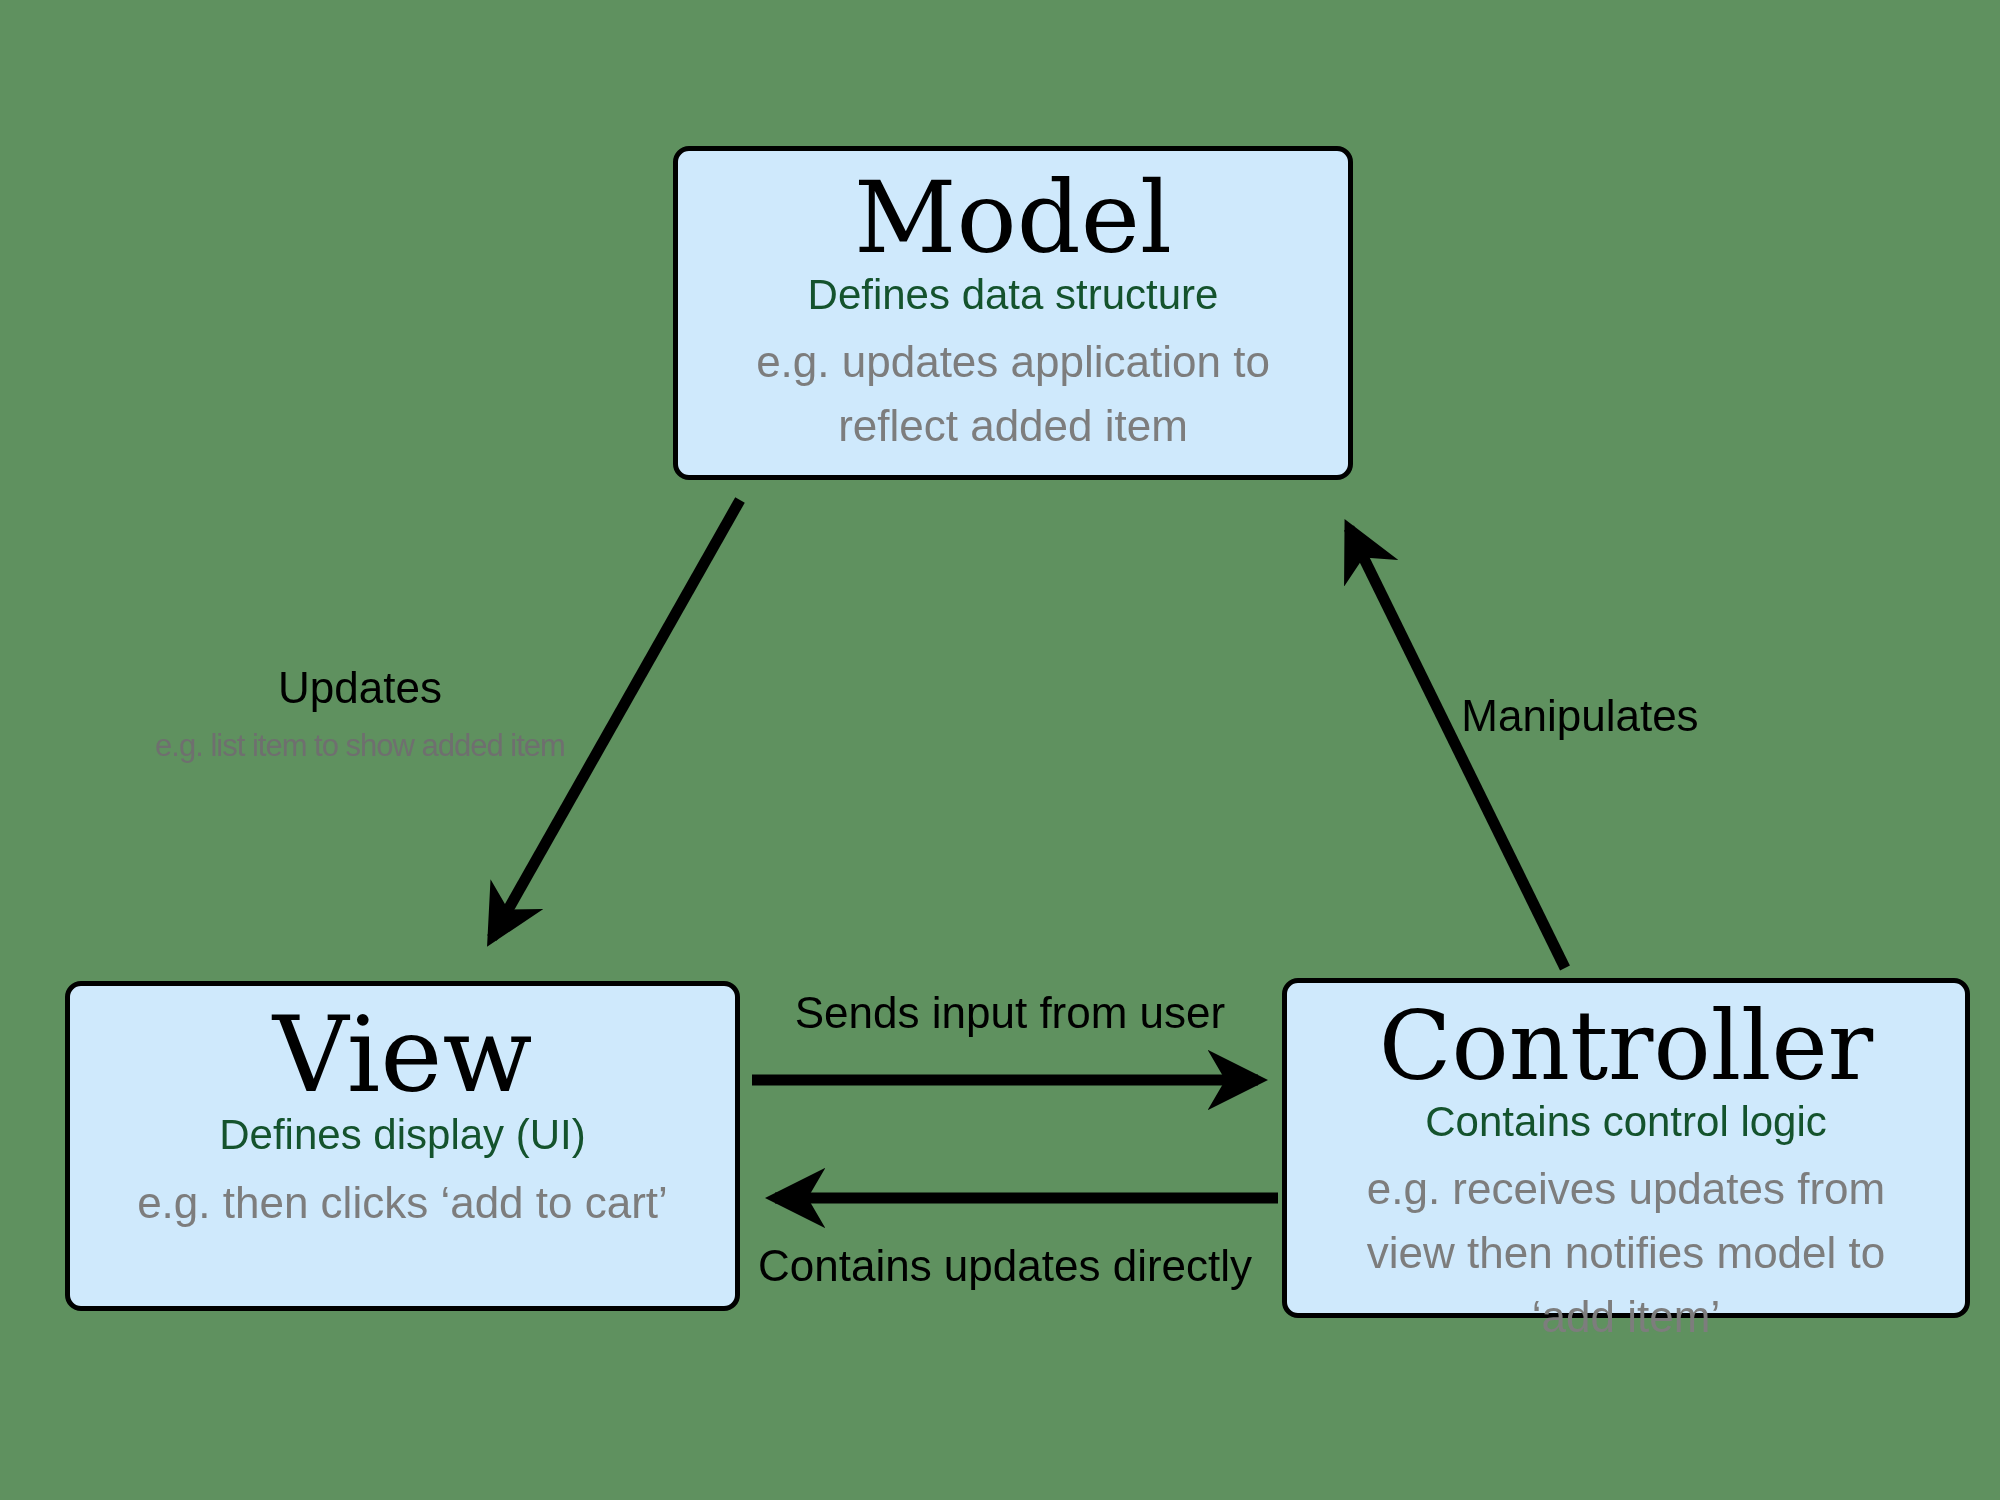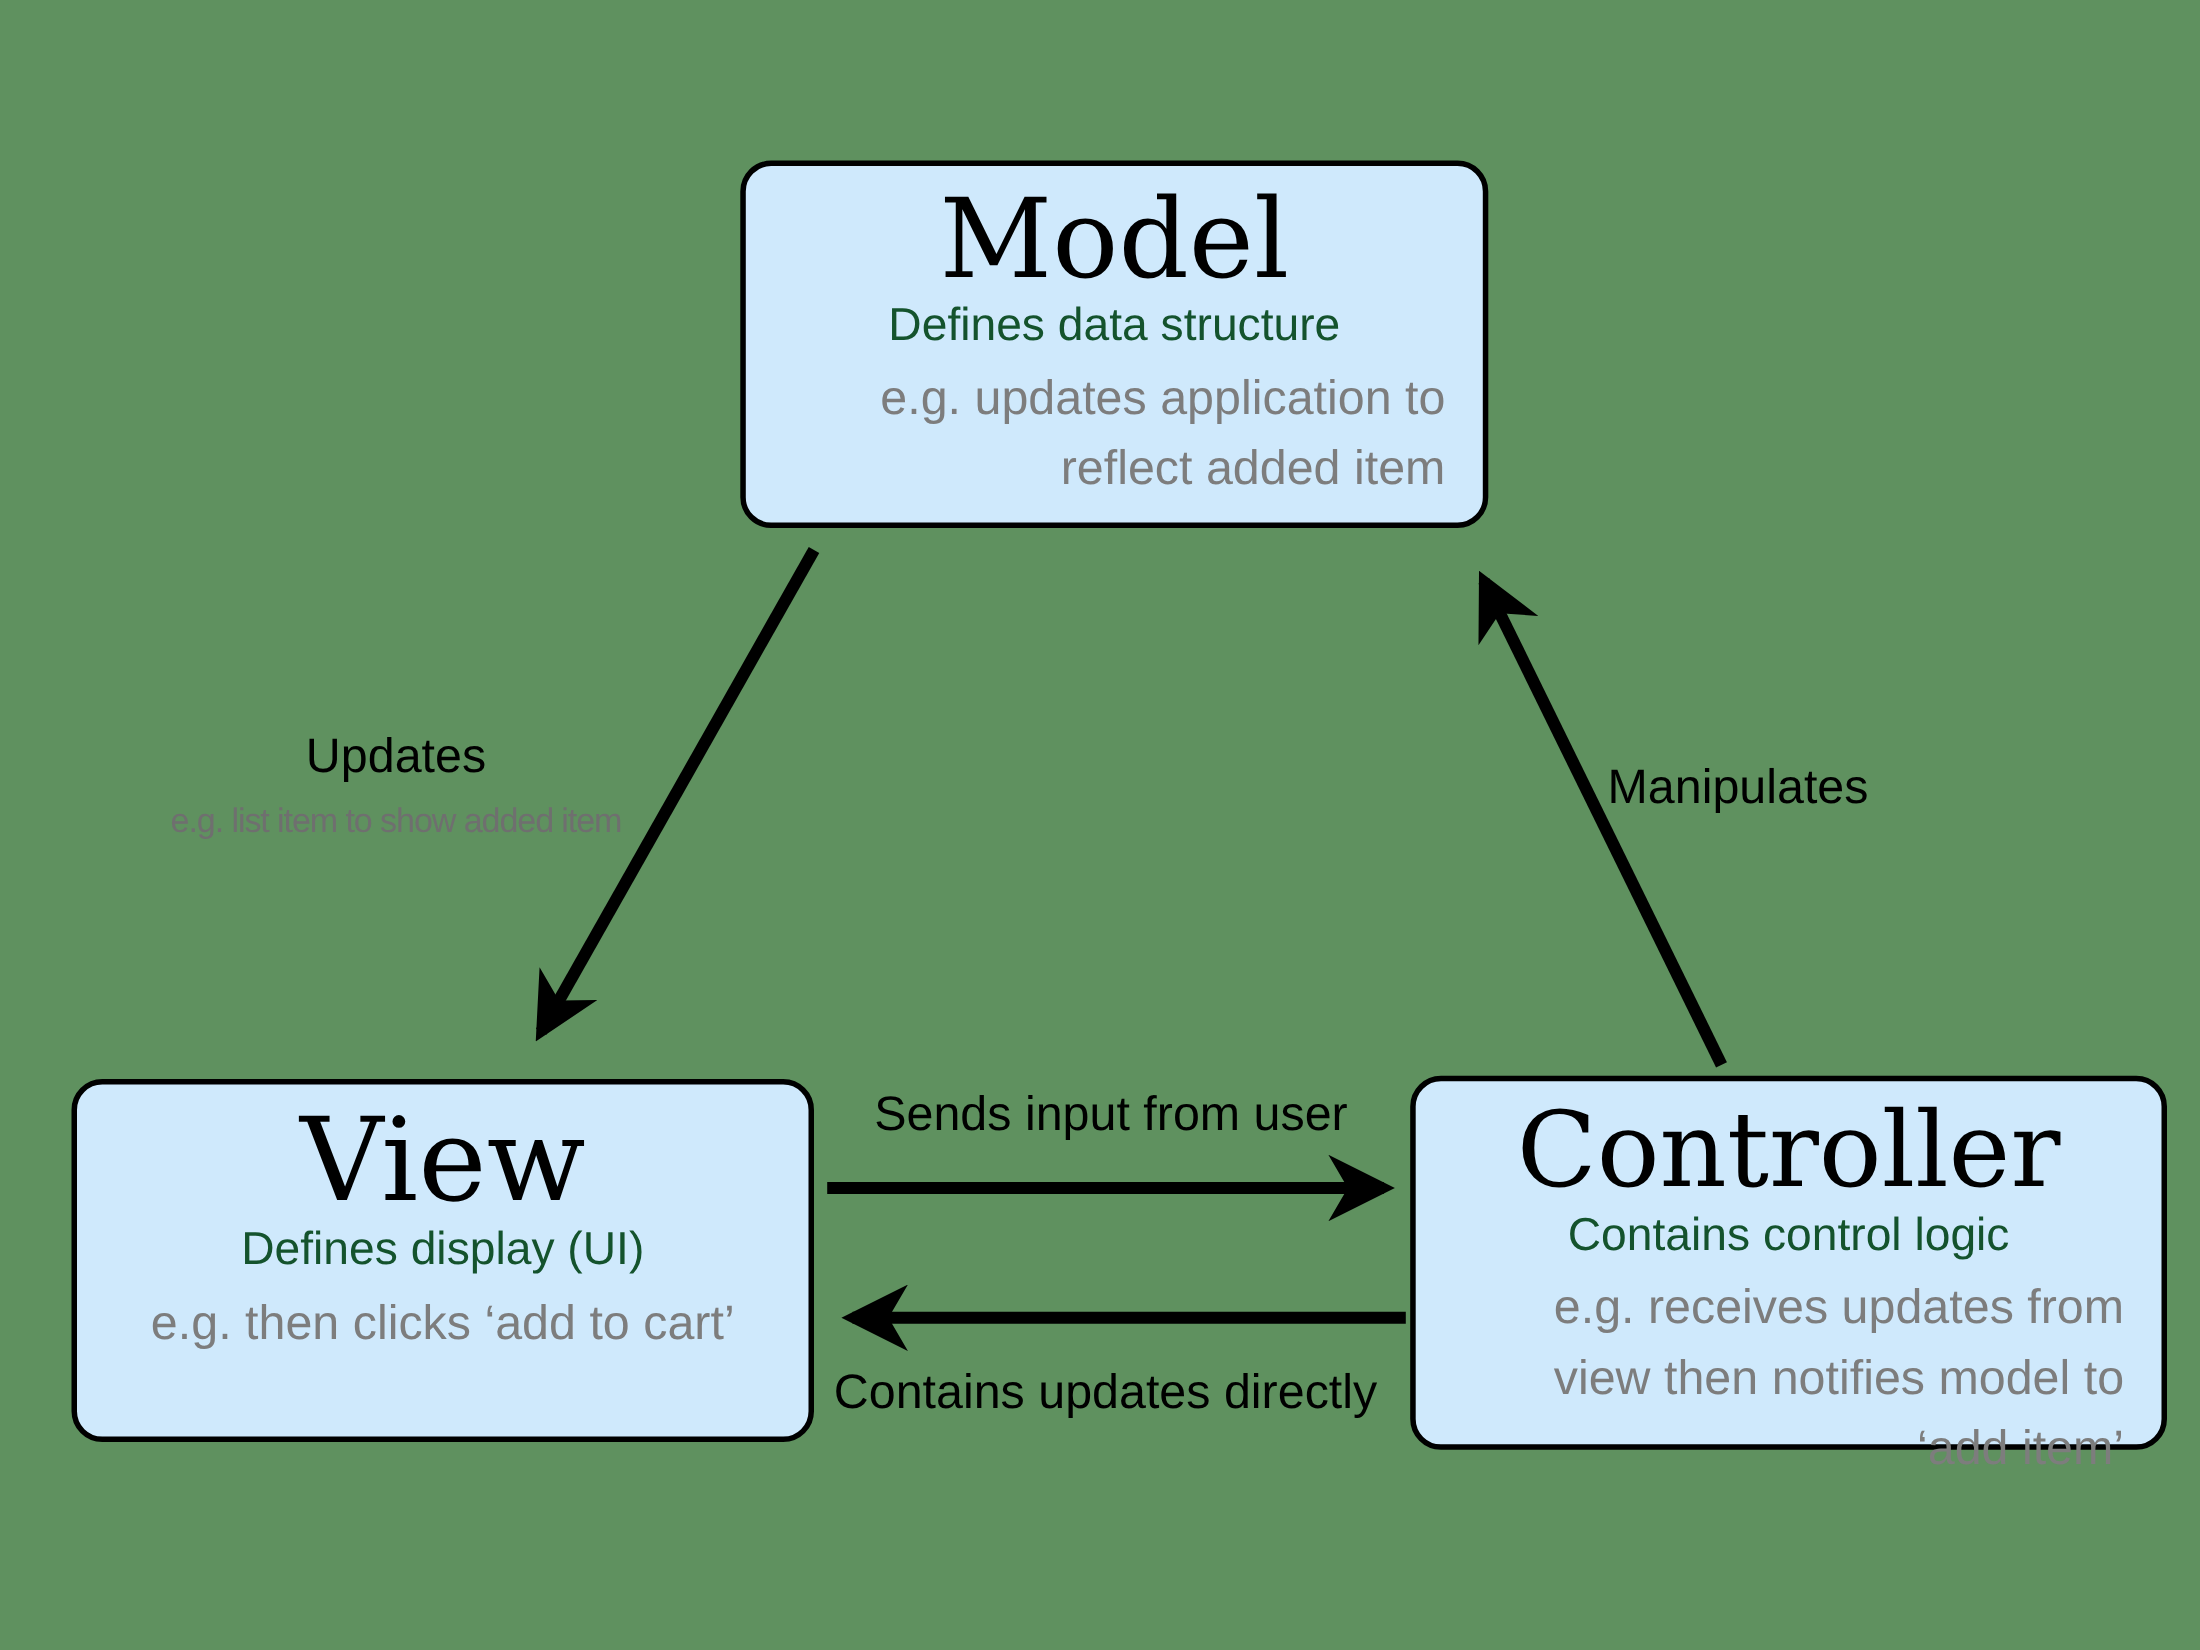--- a/index.html
+++ b/index.html
@@ -23,21 +23,21 @@
   }
   .arrow {
     stroke: #000000;
     stroke-width: 11;
     fill: none;
   }
   .box {
     position: absolute;
     background: #cfe9fc;
     border: 5px solid #000000;
-    border-radius: 28px;
+    border-radius: 16px;
     box-sizing: border-box;
     text-align: center;
     padding-top: 14px;
   }
   .box-title {
     font-family: "DejaVu Serif", "Liberation Serif", serif;
     color: #000000;
     line-height: 1.05;
   }
   #box-model .box-title { font-size: 100px; }
@@ -47,21 +47,21 @@
     font-size: 42px;
     color: #14532d;
     margin-top: 0;
     line-height: 1.2;
   }
   .box-example {
     font-size: 44px;
     color: #7d7d7d;
     margin-top: 10px;
     line-height: 1.45;
-    text-align: right;
+    text-align: center;
     padding: 0 34px;
   }
   .box-example.center {
     text-align: center;
     padding: 0 10px;
   }
   #box-model      { left: 673px;  top: 146px; width: 680px; height: 334px; }
   #box-view       { left: 65px;   top: 981px; width: 675px; height: 330px; }
   #box-controller { left: 1282px; top: 978px; width: 688px; height: 340px; }
 

